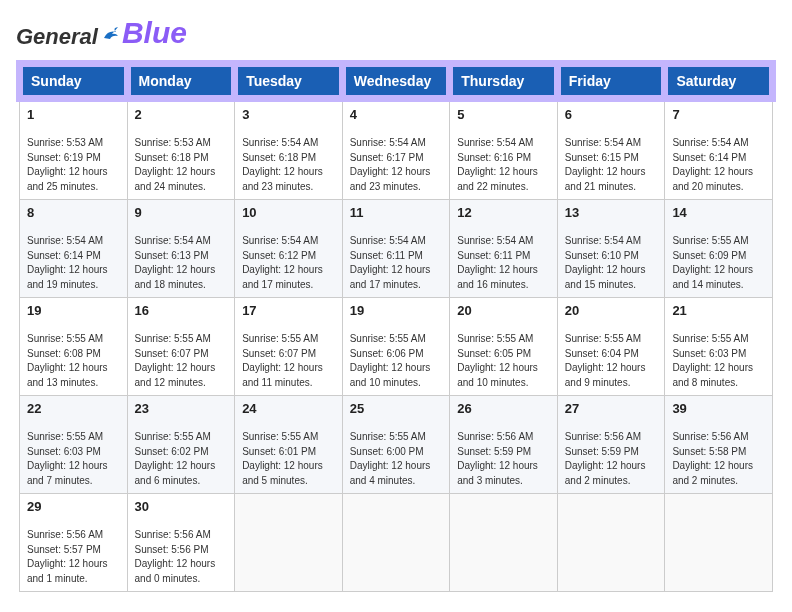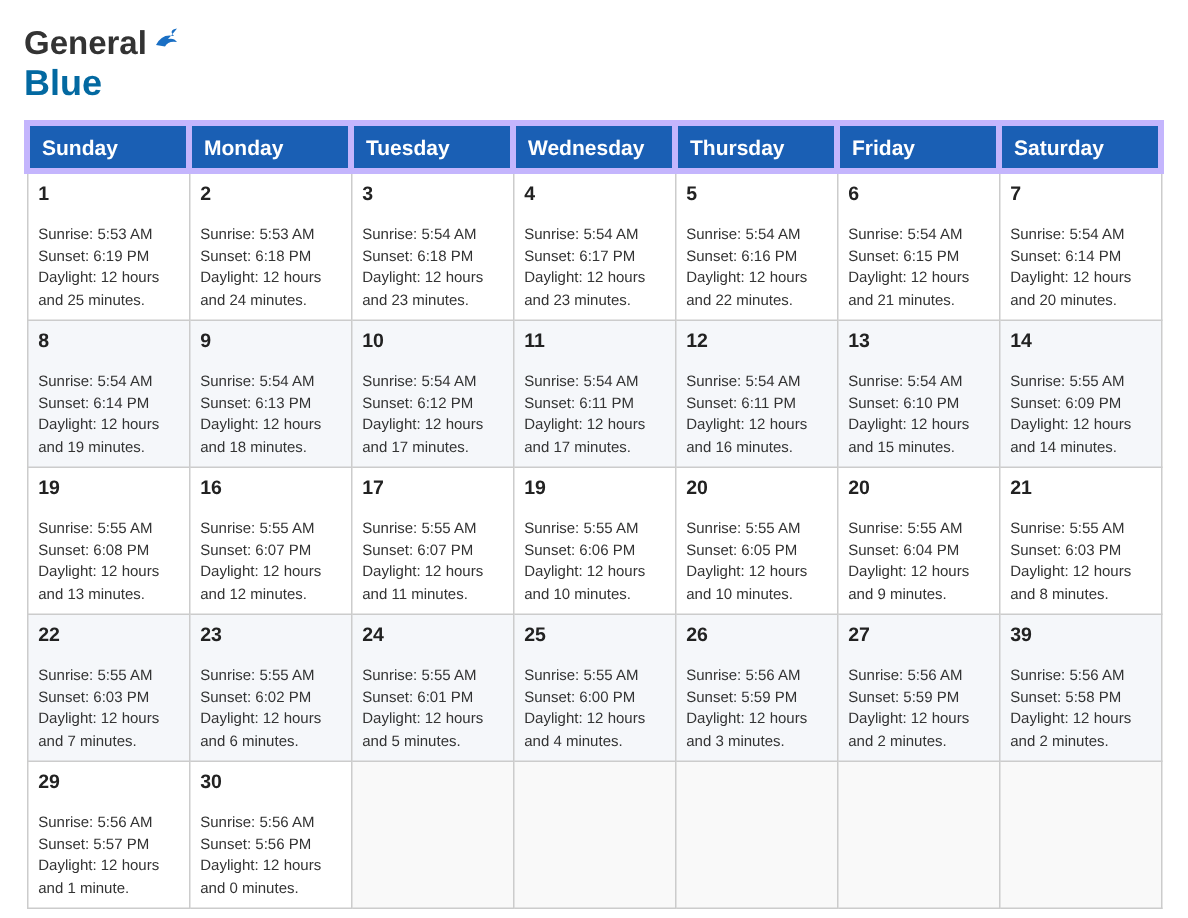--- a/index.html
+++ b/index.html
@@ -11,22 +11,23 @@
       padding: 16px;
     }
     .header {
       display: flex;
       justify-content: space-between;
       align-items: flex-start;
       margin-bottom: 10px;
     }
     .logo {
       display: flex;
-      flex-direction: column;
-      align-items: flex-start;
+      flex-direction: row;
+      align-items: flex-end;
+      font-style: italic;
     }
     .title-section {
       text-align: right;
     }
     .month-title {
       font-size: 32px;
       font-weight: bold;
       color: #333;
     }
     .location {
@@ -36,21 +37,21 @@
     .calendar {
       width: 100%;
       border-collapse: collapse;
     }
     .calendar th {
       background-color: #1a5fb4;
       color: white;
       padding: 6px 8px;
       text-align: left;
       font-size: 14px;
-      border: 4px solid #c4b5fd;
+      border: 7px solid #c4b5fd;
     }
     .calendar td {
       border: 1px solid #ccc;
       padding: 5px 7px;
       vertical-align: top;
       font-size: 10.5px;
       color: #333;
       width: calc(100% / 7);
       height: 78px;
       background: #fff;
@@ -79,22 +80,22 @@
     .logo-wrapper {
       display: flex;
       align-items: center;
     }
     .logo-general {
       color: #333;
       font-size: 22px;
       font-weight: bold;
     }
     .logo-blue-part {
-      color: #0369a1;
-      font-size: 24px;
+      color: #8b5cf6;
+      font-size: 30px;
       font-weight: bold;
     }
   </style>
 </head>
 <body>
 
 <div class="header">
   <div class="logo">
     <div class="logo-wrapper">
       <span class="logo-general">General</span>

